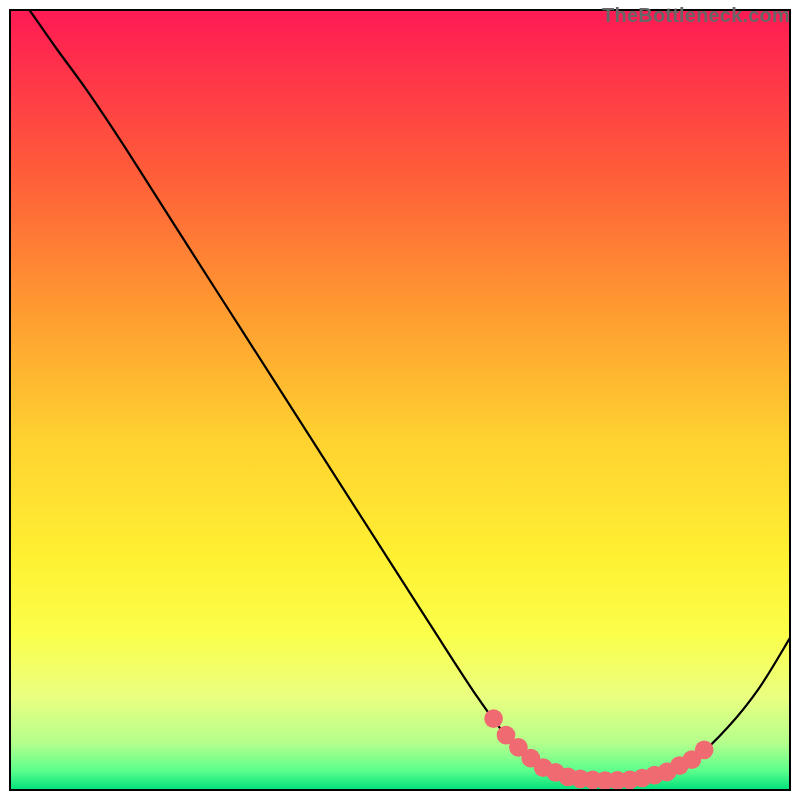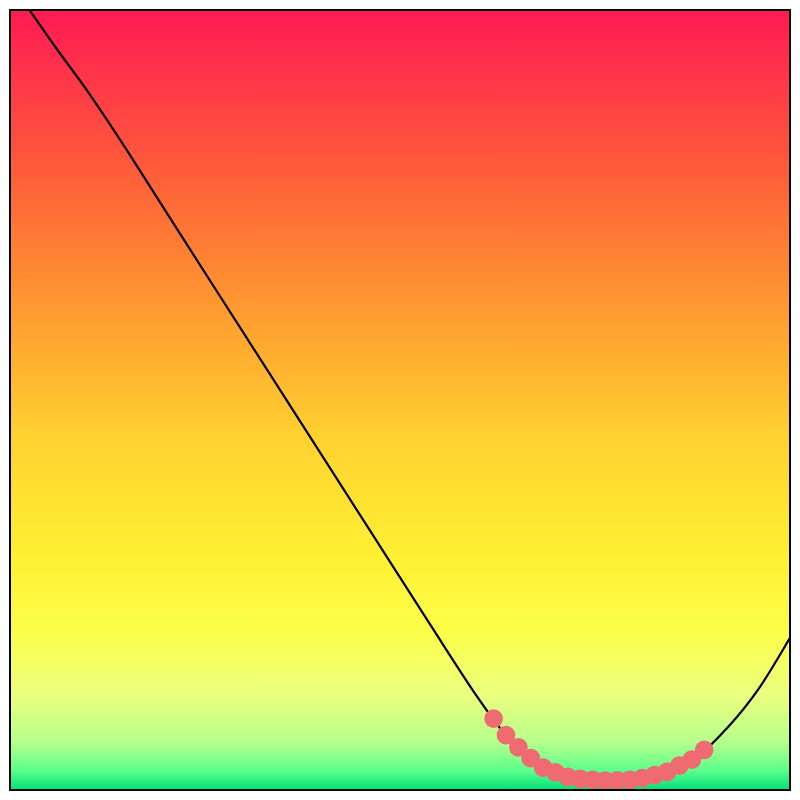--- a/index.html
+++ b/index.html
@@ -27,20 +27,21 @@
     z-index: 10;
   }
   svg {
     display: block;
   }
 </style>
 </head>
 <body>
 
 <div class="chart-wrap">
+  <div class="attribution">TheBottleneck.com</div>
   <svg id="chart-svg" width="800" height="800" viewBox="0 0 800 800">
     <defs>
       <linearGradient id="bg-grad" x1="0" y1="0" x2="0" y2="1">
           <stop offset="0%" stop-color="#ff1a54"></stop>
           <stop offset="20%" stop-color="#ff5a3a"></stop>
           <stop offset="40%" stop-color="#ffa030"></stop>
           <stop offset="55.00000000000001%" stop-color="#ffd230"></stop>
           <stop offset="70%" stop-color="#fff032"></stop>
           <stop offset="80%" stop-color="#fbff4a"></stop>
           <stop offset="88%" stop-color="#eaff80"></stop>

